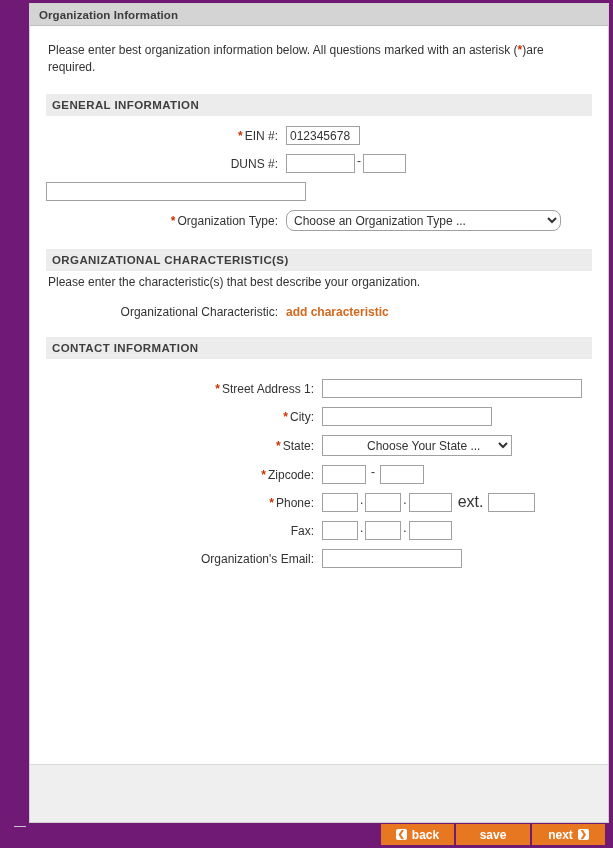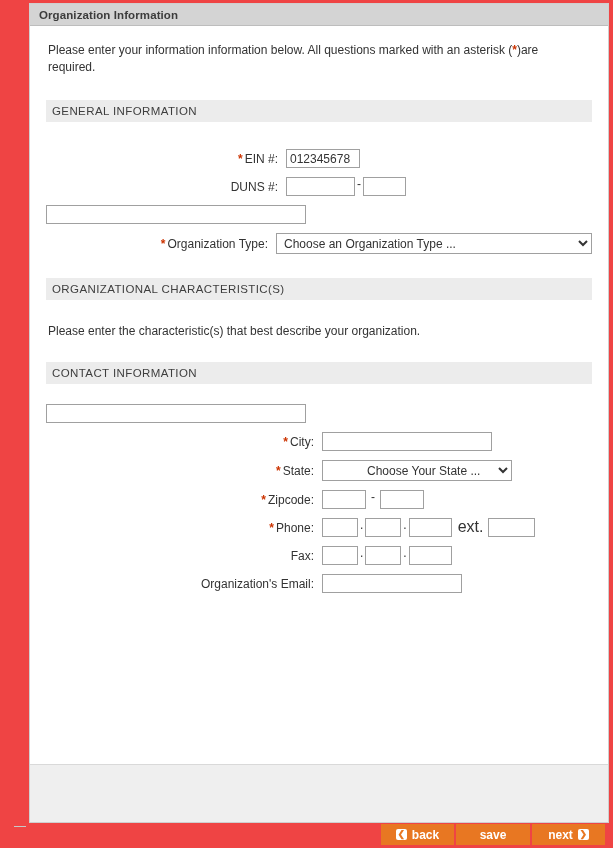--- a/index.html
+++ b/index.html
@@ -12,21 +12,21 @@
     background: #ffffff;
     font-family: "Liberation Sans", sans-serif;
     font-size: 12px;
     color: #333333;
     overflow: hidden;
   }
   .page {
     position: relative;
     width: 613px;
     height: 848px;
-    background: #ef4444;
+    background: #701a75;
     box-sizing: border-box;
   }
   
   .frame {
     position: absolute;
     left: 29px;
     top: 3px;
     width: 580px;
     height: 820px;
     border: 1px solid #cfcfcf;
@@ -57,38 +57,38 @@
     width: 540px;
     font-size: 12px;
     line-height: 17px;
     color: #333333;
   }
   .intro .req {
     color: #cc3300;
     font-weight: bold;
   }
   .section-head {
-    margin-top: 24px;
+    margin-top: 18px;
     background: #ececec;
     height: 22px;
     line-height: 22px;
     padding-left: 6px;
     font-size: 11.5px;
-    font-weight: normal;
+    font-weight: bold;
     color: #3e3e3e;
     letter-spacing: 0.4px;
     box-sizing: border-box;
   }
   .section-note {
-    margin: 24px 0 0 2px;
+    margin: 4px 0 0 2px;
     font-size: 12px;
     color: #333333;
   }
   .form {
-    margin-top: 27px;
+    margin-top: 10px;
   }
   .row {
     display: flex;
     align-items: center;
     margin-bottom: 9px;
   }
   .label {
     width: 240px;
     text-align: right;
     padding-right: 8px;
@@ -222,21 +222,21 @@
 
 <div class="page">
   <div class="frame">
 
     <div class="title-bar">
       <span class="title">Organization Information</span>
     </div>
 
     <div class="content">
 
-      <p class="intro"><span>Please enter your information information below. All questions marked with an asterisk (</span><span class="req">*</span><span>)are required.</span></p>
+      <p class="intro"><span>Please enter best organization information below. All questions marked with an asterisk (</span><span class="req">*</span><span>)are required.</span></p>
 
       <div class="section-head">GENERAL INFORMATION</div>
 
       <div class="form">
 
         <div class="row">
           <div class="label"><span class="star">*</span><span>EIN #:</span></div>
           <div class="fieldwrap">
             <input class="txt" style="width: 74px;" type="text" value="012345678">
           </div>
@@ -253,37 +253,44 @@
 
         <div class="row">
           <div class="fieldwrap">
             <input class="txt" style="width: 260px;" type="text" value="">
           </div>
         </div>
 
         <div class="row">
           <div class="label"><span class="star">*</span><span>Organization Type:</span></div>
           <div class="fieldwrap">
-            <select class="sel" style="width:316px;">
+            <select class="sel" style="width:275px;border-radius:8px;">
               <option>Choose an Organization Type ...</option>
             </select>
           </div>
         </div>
 
       </div>
 
       <div class="section-head">ORGANIZATIONAL CHARACTERISTIC(S)</div>
       <div class="section-note">Please enter the characteristic(s) that best describe your organization.</div>
 
+      <div class="row char-row">
+        <div class="label">Organizational Characteristic:</div>
+        <div class="fieldwrap">
+          <a class="addlink">add characteristic</a>
+        </div>
+      </div>
 
       <div class="section-head">CONTACT INFORMATION</div>
 
       <div class="form" style="margin-top:20px;">
 
         <div class="row">
+          <div class="label" style="width:276px;"><span class="star">*</span><span>Street Address 1:</span></div>
           <div class="fieldwrap">
             <input class="txt" style="width: 260px;" type="text" value="">
           </div>
         </div>
 
 
         <div class="row">
           <div class="label" style="width:276px;"><span class="star">*</span><span>City:</span></div>
           <div class="fieldwrap">
             <input class="txt" style="width: 170px;" type="text" value="">

